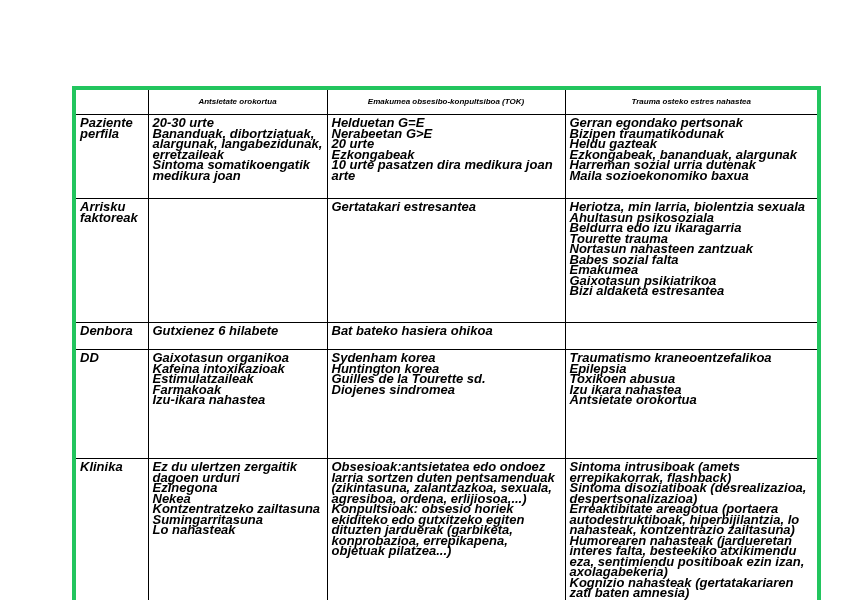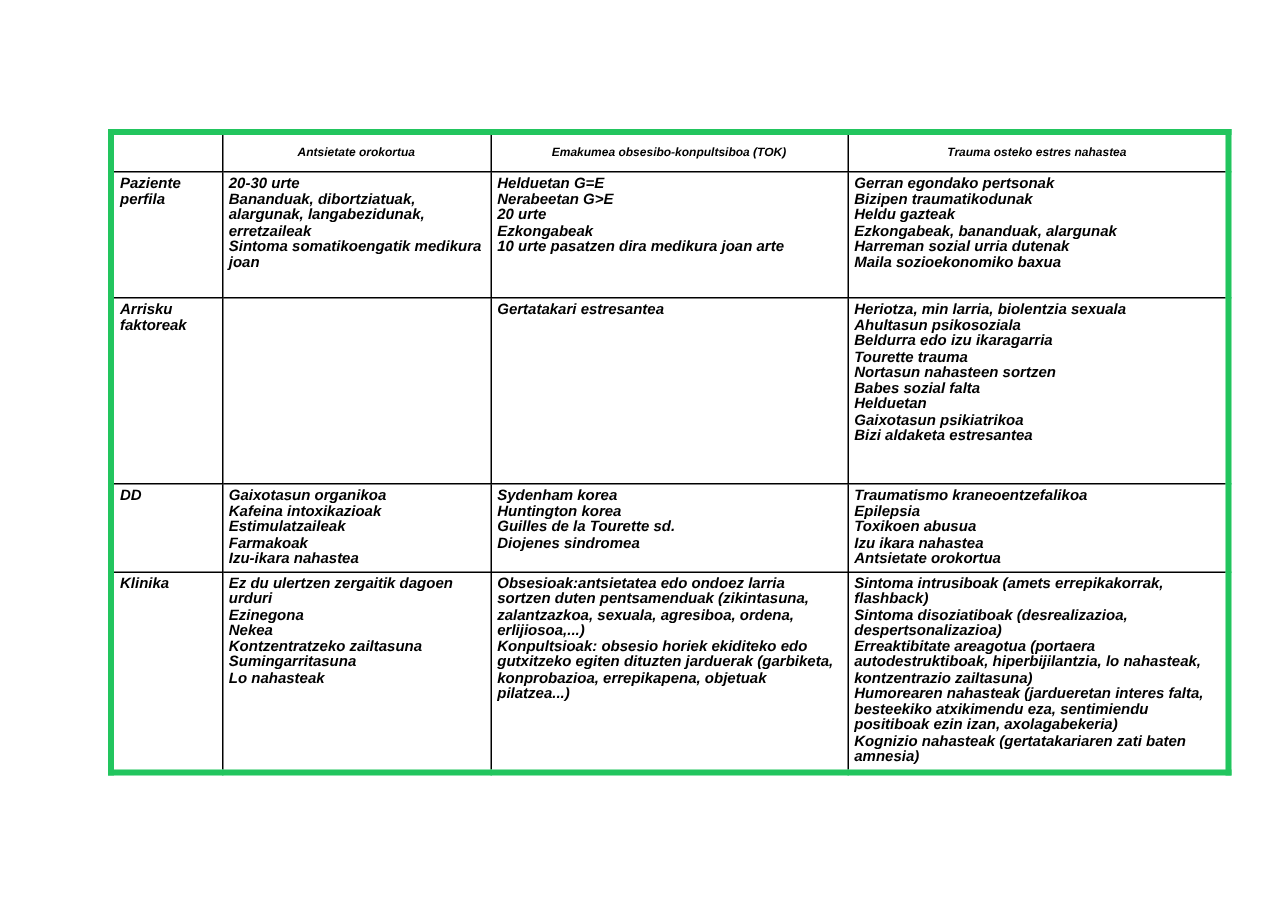--- a/index.html
+++ b/index.html
@@ -31,21 +31,21 @@
     font-style: italic;
   }
   .cmp col.c0 { width: 74px; }
   .cmp col.c1 { width: 179px; }
   .cmp col.c2 { width: 238px; }
   .cmp col.c3 { width: 254px; }
   .cmp th, .cmp td {
     border: 1px solid #000000;
     vertical-align: top;
     padding: 3px 4px 2px 4px;
-    font-size: 10px;
+    font-size: 13px;
     font-weight: 700;
     line-height: 10.5px;
     color: #000000;
     overflow: hidden;
     word-wrap: break-word;
   }
   .cmp thead th {
     height: 20px;
     text-align: center;
     vertical-align: middle;
@@ -108,26 +108,36 @@
           <td class="rowlabel">Arrisku faktoreak</td>
           <td></td>
           <td>
             <div class="line">Gertatakari estresantea</div>
           </td>
           <td>
             <div class="line">Heriotza, min larria, biolentzia sexuala</div>
             <div class="line">Ahultasun psikosoziala</div>
             <div class="line">Beldurra edo izu ikaragarria</div>
             <div class="line">Tourette trauma</div>
-            <div class="line">Nortasun nahasteen sortzen</div>
+            <div class="line">Nortasun nahasteen zantzuak</div>
             <div class="line">Babes sozial falta</div>
-            <div class="line">Helduetan</div>
+            <div class="line">Emakumea</div>
             <div class="line">Gaixotasun psikiatrikoa</div>
             <div class="line">Bizi aldaketa estresantea</div>
           </td>
+        </tr>
+        <tr>
+          <td class="rowlabel">Denbora</td>
+          <td>
+            <div class="line">Gutxienez 6 hilabete</div>
+          </td>
+          <td>
+            <div class="line">Bat bateko hasiera ohikoa</div>
+          </td>
+          <td></td>
         </tr>
         <tr>
           <td class="rowlabel">DD</td>
           <td>
             <div class="line">Gaixotasun organikoa</div>
             <div class="line">Kafeina intoxikazioak</div>
             <div class="line">Estimulatzaileak</div>
             <div class="line">Farmakoak</div>
             <div class="line">Izu-ikara nahastea</div>
           </td>

